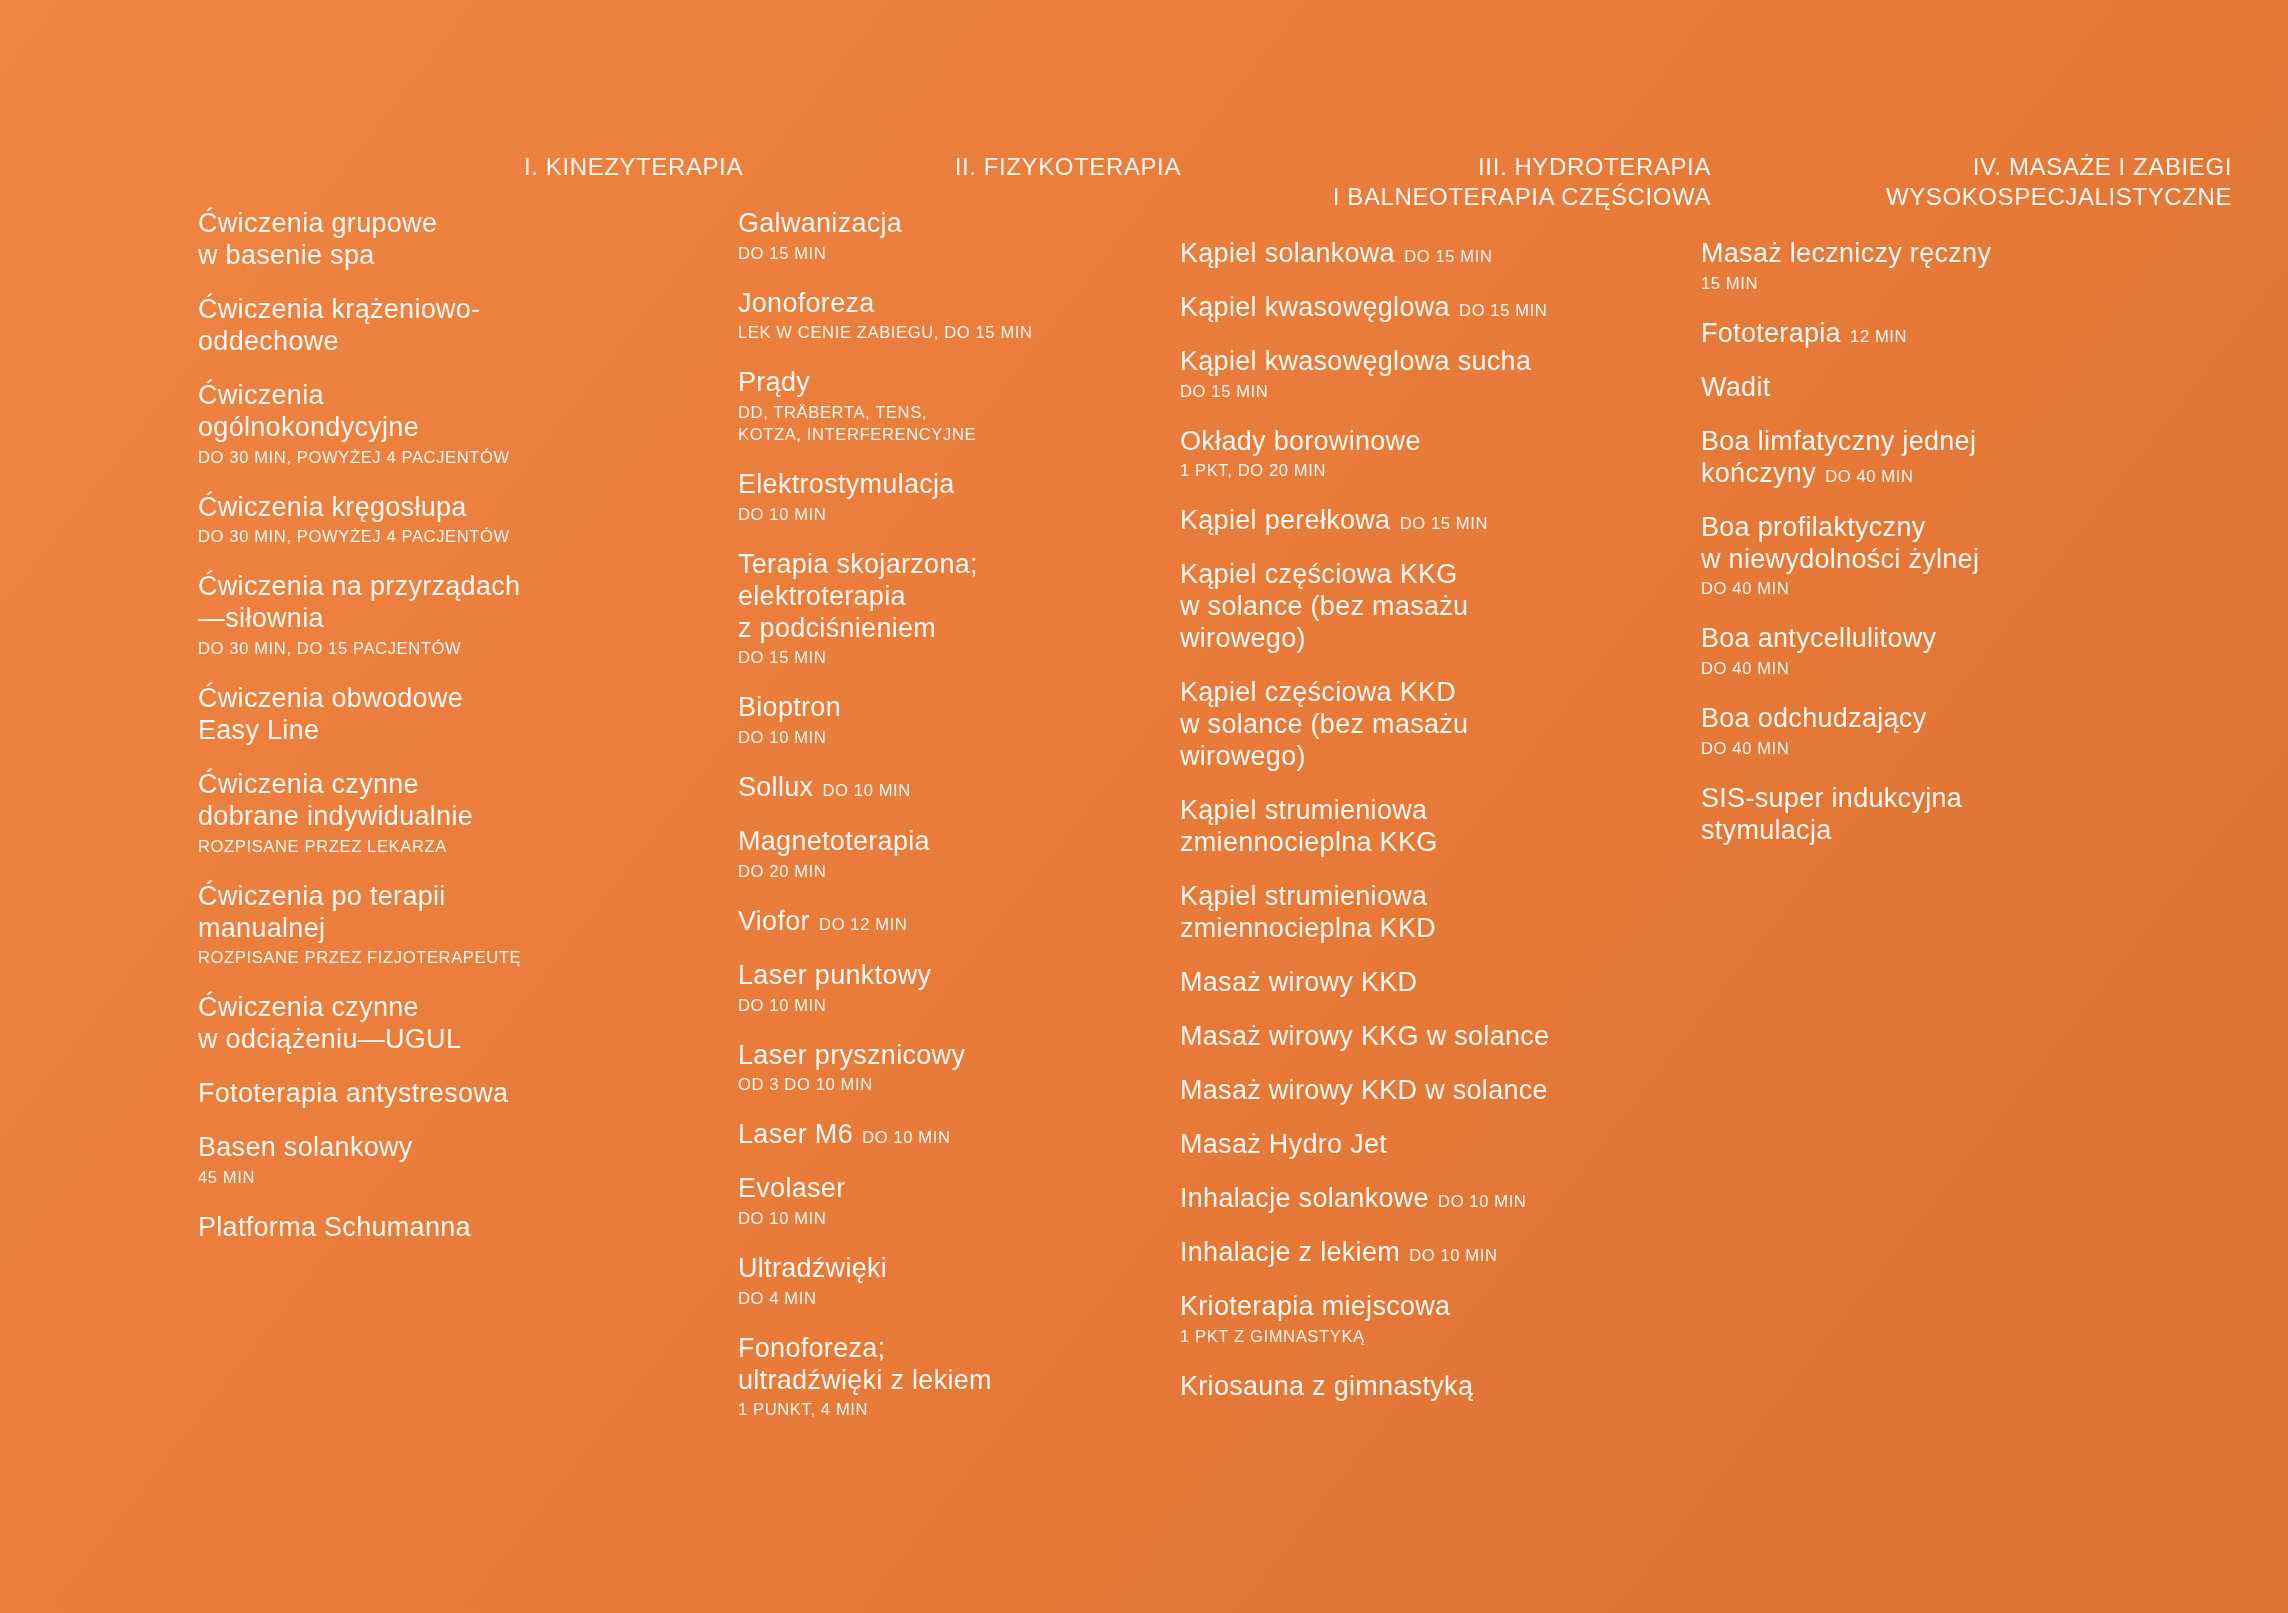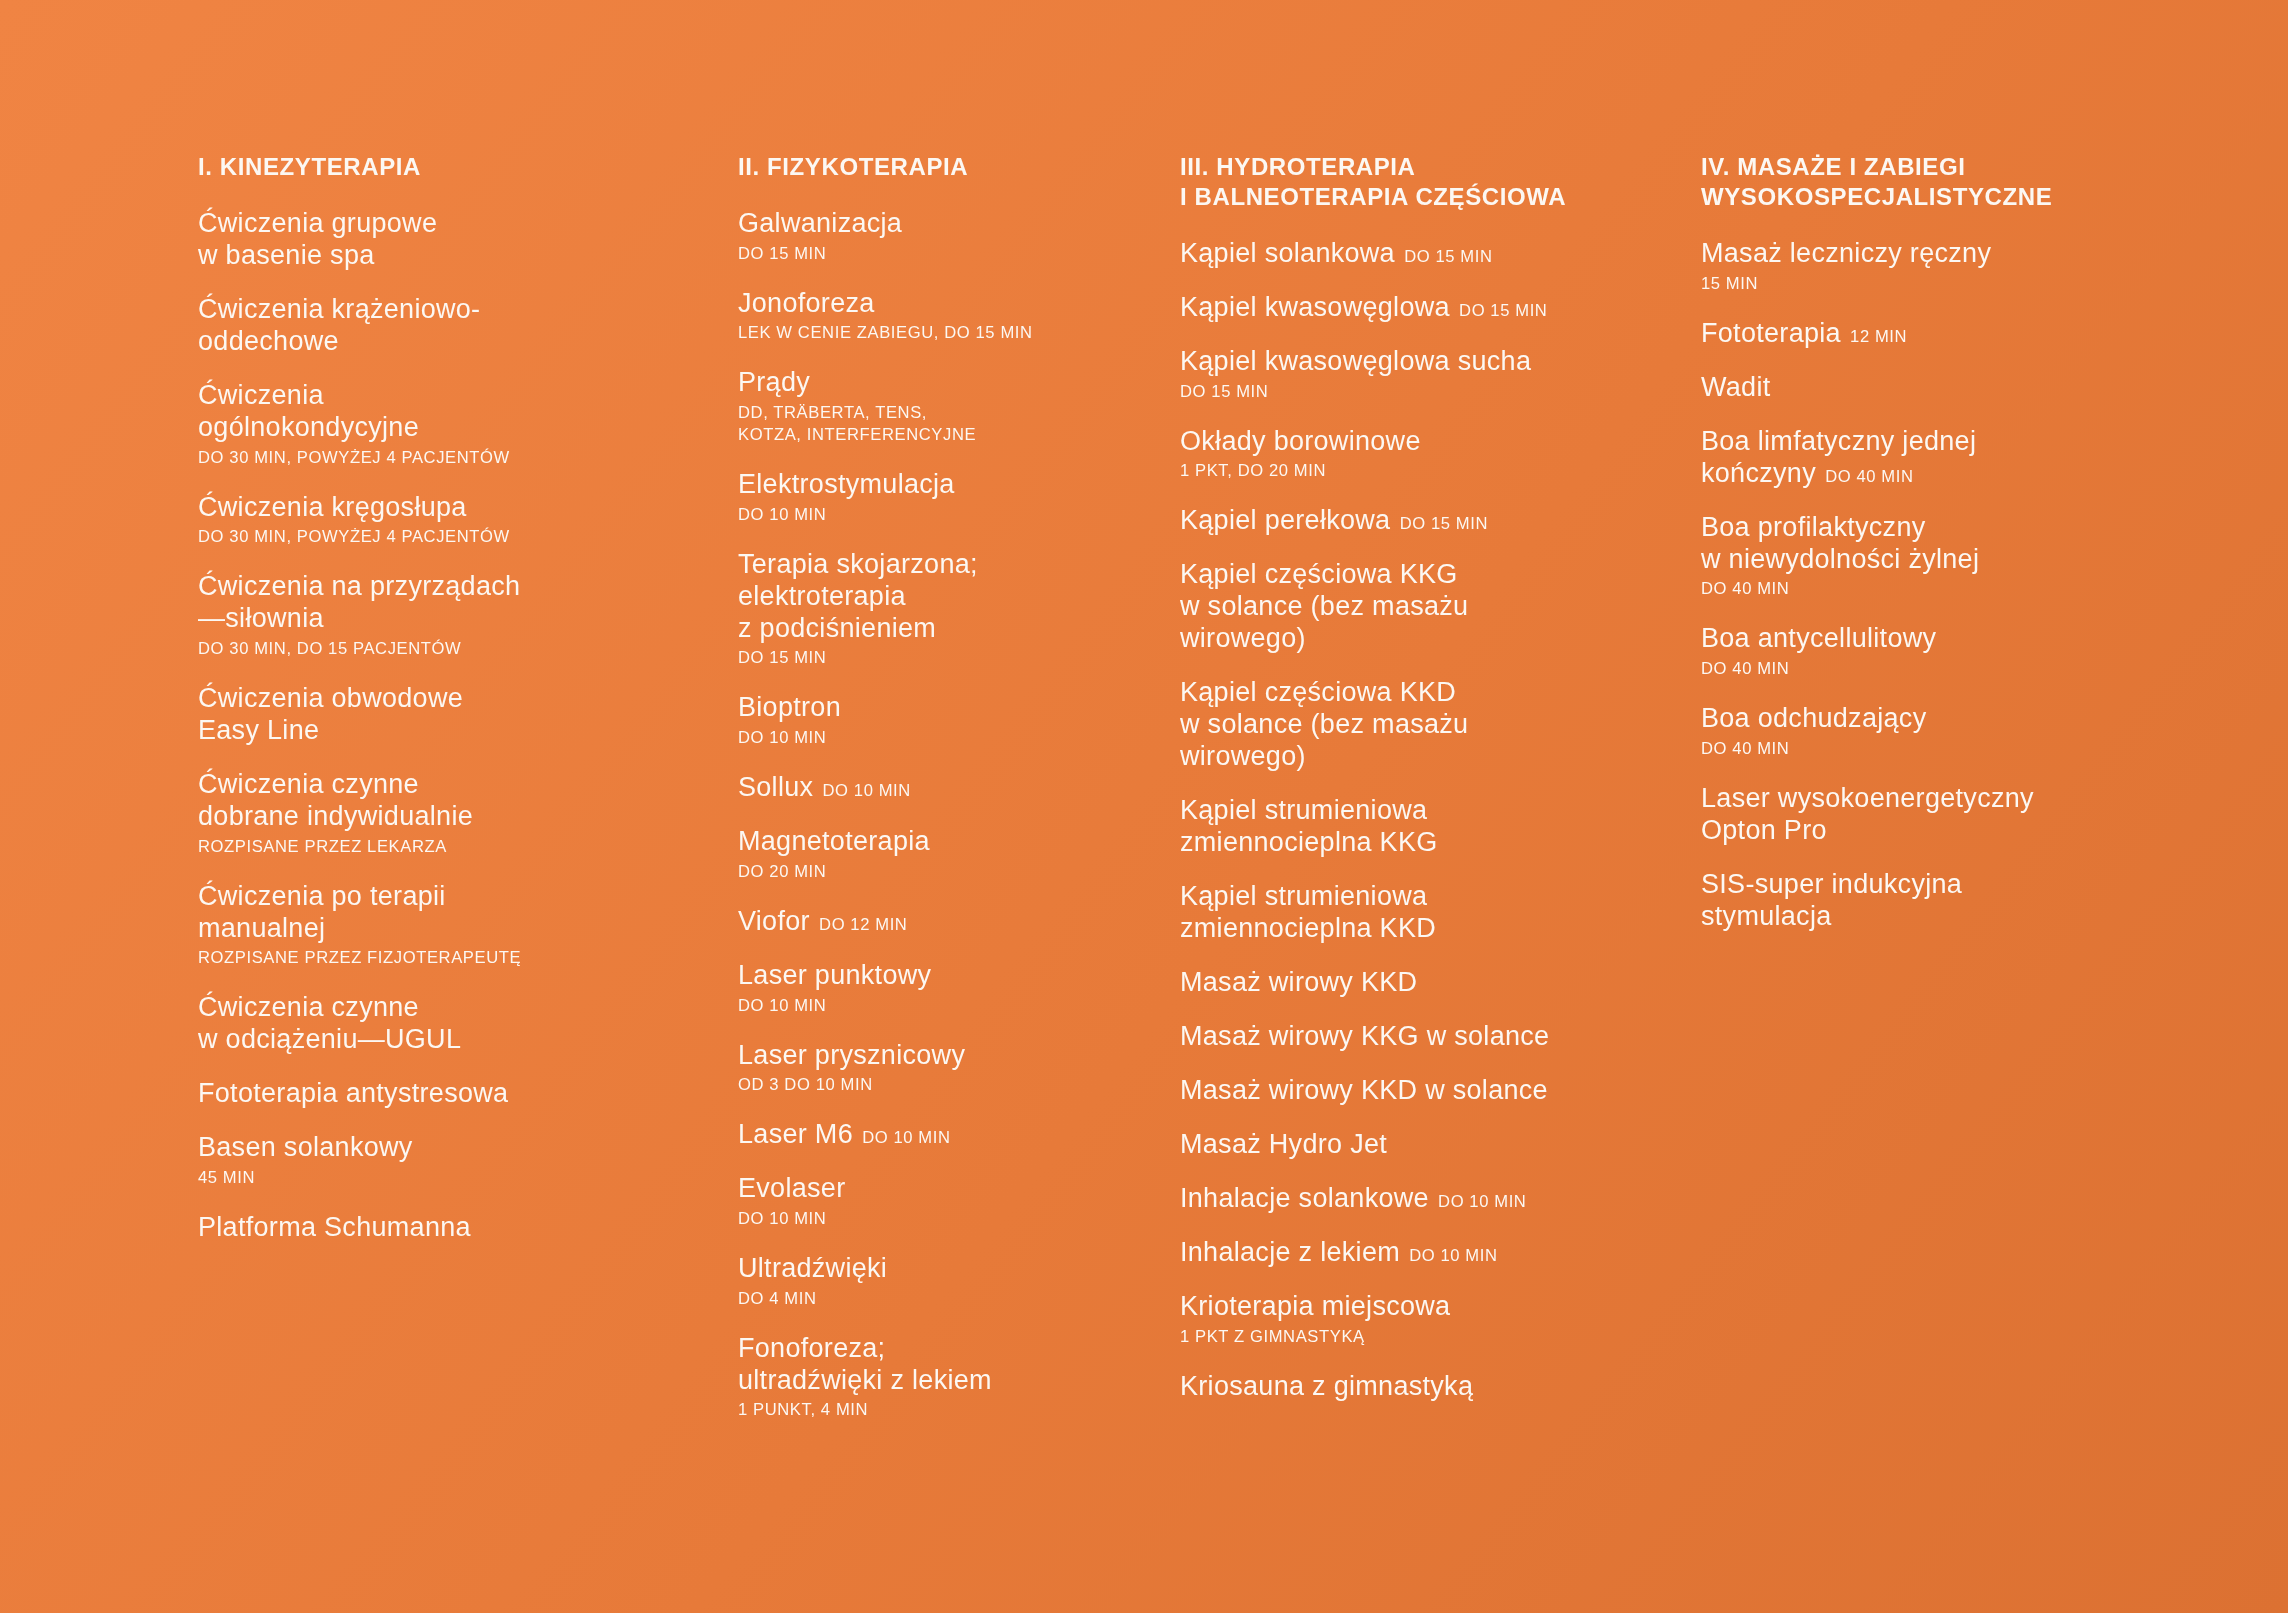--- a/index.html
+++ b/index.html
@@ -10,22 +10,22 @@
     background:linear-gradient(128deg,var(--bg-a,#f08443) 0%,var(--bg-b,#e77a39) 55%,var(--bg-c,#dc7132) 100%);
   }
   .page{position:relative;width:2289px;height:1613px;}
   .col{position:absolute;top:152px;color:var(--txt,#fcf8f3);}
   .col-1{left:198px;width:545px;}
   .col-2{left:738px;width:443px;}
   .col-3{left:1180px;width:531px;}
   .col-4{left:1701px;width:531px;}
   .col-title{
     margin:0 0 25px 0;
-    font-size:24px;line-height:30px;font-weight:700;
-    letter-spacing:0.6px;white-space:pre-line;text-transform:uppercase;
+    font-size:24px;line-height:30px;font-weight:400;
+    letter-spacing:0.6px;white-space:pre-line;text-transform:uppercase;text-align:right;
   }
   .item{margin-bottom:22px;}
   .item-name{
     font-size:27px;line-height:32px;font-weight:400;
     letter-spacing:0.3px;white-space:pre-line;
   }
   .inline-note{
     font-size:16.6px;font-weight:500;letter-spacing:0.6px;
     margin-left:9.2px;text-transform:uppercase;white-space:nowrap;
   }
@@ -280,25 +280,20 @@
   </div>
         <div class="item">
     <div class="name-line"><span class="item-name">Boa antycellulitowy</span></div>
     <div class="note">DO 40 MIN</div>
   </div>
         <div class="item">
     <div class="name-line"><span class="item-name">Boa odchudzający</span></div>
     <div class="note">DO 40 MIN</div>
   </div>
         <div class="item">
-    <div class="name-line"><span class="item-name">Laser wysokoenergetyczny
-Opton Pro</span></div>
-
-  </div>
-        <div class="item">
     <div class="name-line"><span class="item-name">SIS-super indukcyjna
 stymulacja</span></div>
 
   </div>
       </div>
   </section>
 
 </div>
 
 

